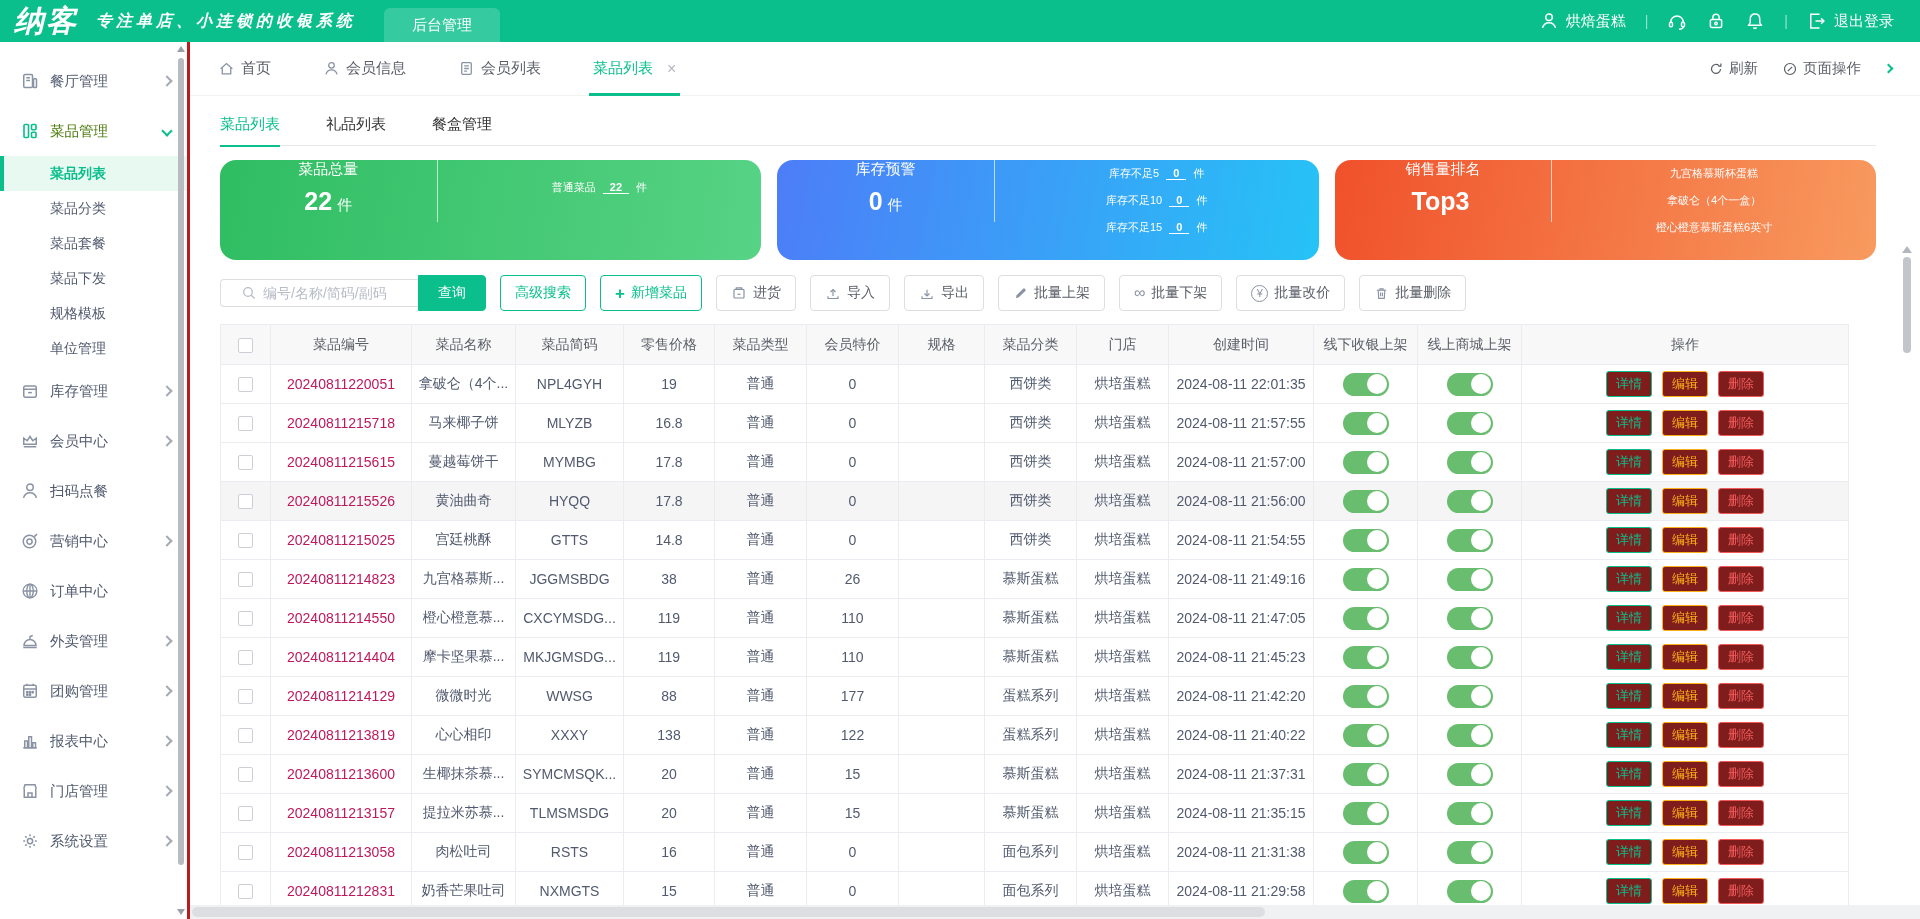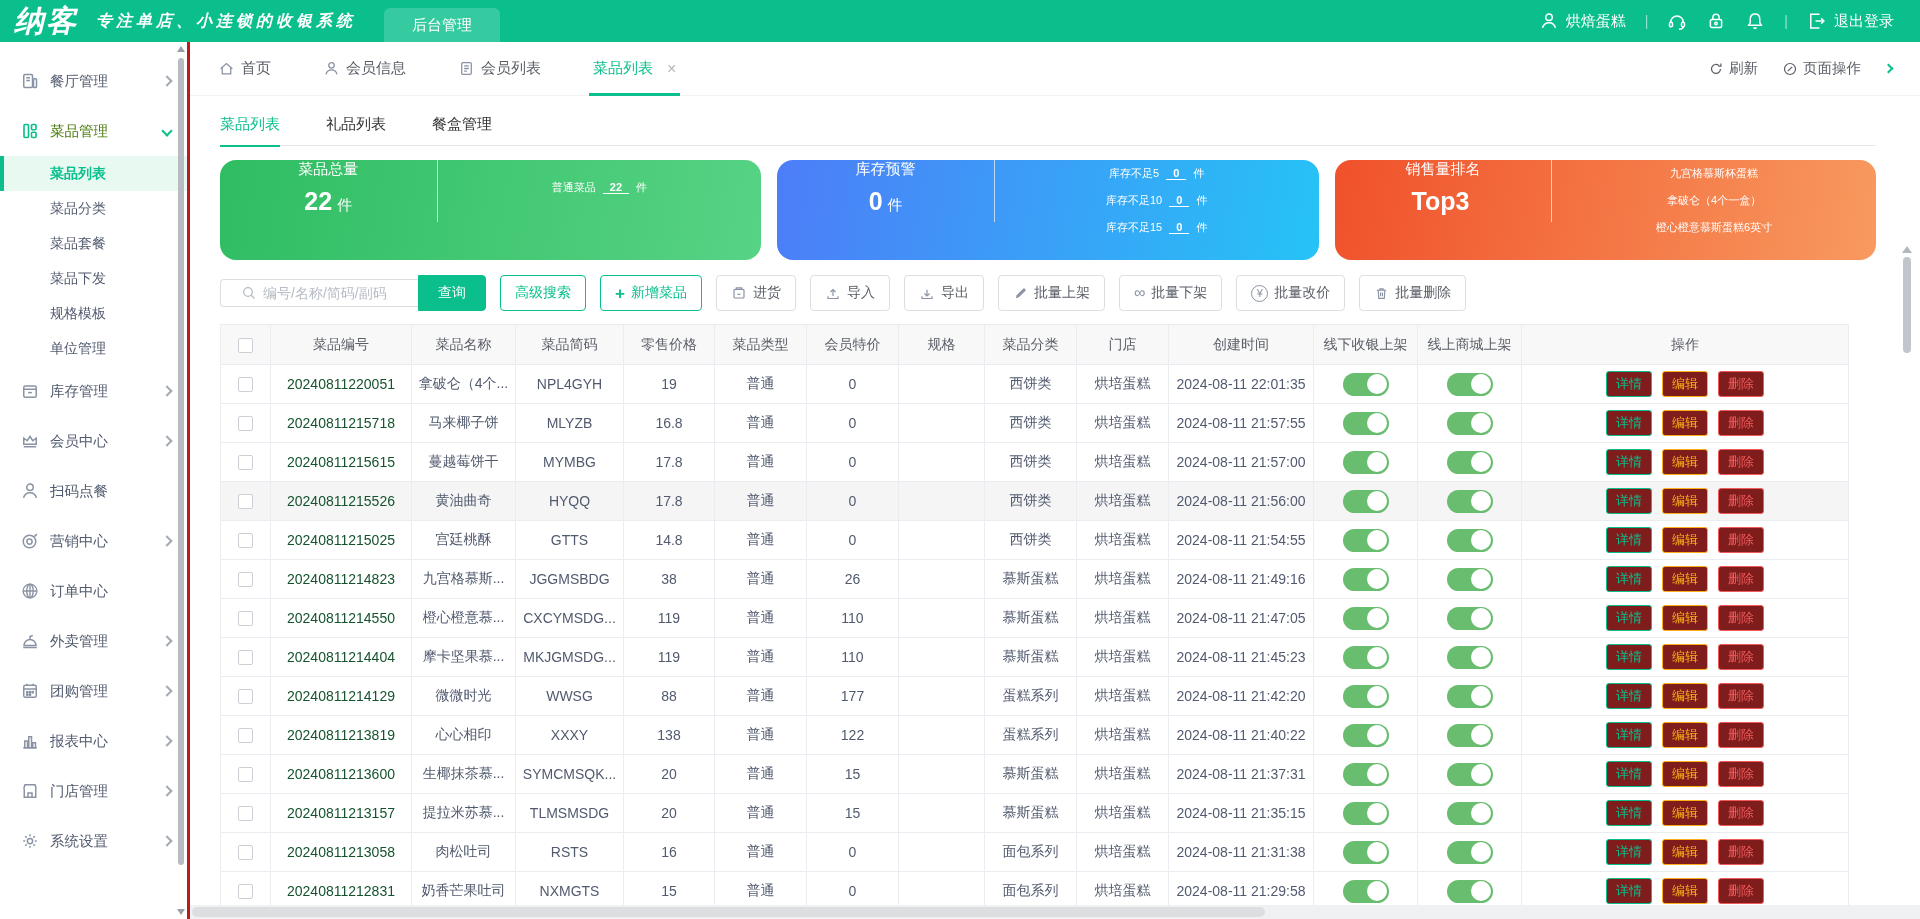--- a/index.html
+++ b/index.html
@@ -88,21 +88,21 @@
   .inf { font-size:16px; line-height:1; color:#8a93a3; }
   .yen-circle { width:17px; height:17px; border:1px solid #8a93a3; border-radius:50%; color:#8a93a3; font-size:11px; display:flex; align-items:center; justify-content:center; }
 
   
   .grid-wrap { margin-top:13px; }
   table.grid { border-collapse:collapse; table-layout:fixed; width:1628px; text-align:center; font-size:14px; color:#515a6e; }
   .grid th { background:#f8f8f9; height:40px; font-weight:normal; color:#5a5e66; border:1px solid #e9edf2; }
   .grid td { height:39px; border:1px solid #e9edf2; background:#fff; overflow:hidden; white-space:nowrap; text-overflow:ellipsis; }
   .grid tr.shaded td { background:#f5f5f6; }
   .cbx { width:15px; height:15px; border:1px solid #ccd0d6; border-radius:2px; background:#fff; display:inline-block; vertical-align:middle; cursor:pointer; }
-  .code-link { color:#14532d; cursor:pointer; }
+  .code-link { color:#be185d; cursor:pointer; }
   .toggle { width:46px; height:23px; border-radius:12px; background:#69bd6f; display:inline-block; position:relative; vertical-align:middle; cursor:pointer; }
   .toggle::after { content:""; position:absolute; top:1.5px; right:2px; width:20px; height:20px; border-radius:50%; background:#fff; }
   .act { display:inline-block; padding:3px 9px; border-radius:3px; border:1px solid; font-size:13px; margin:0 5px; cursor:pointer; background:#7f1d1d; }
   .act-detail { color:#0abf8c; border-color:#0abf8c; }
   .act-edit   { color:#fbb019; border-color:#fbb019; }
   .act-delete { color:#f25a5a; border-color:#f25a5a; }
 
   
   .v-scrollbar { position:absolute; top:150px; bottom:20px; right:-38px; width:10px; }
   .panel .v-scrollbar { right:8px; }

